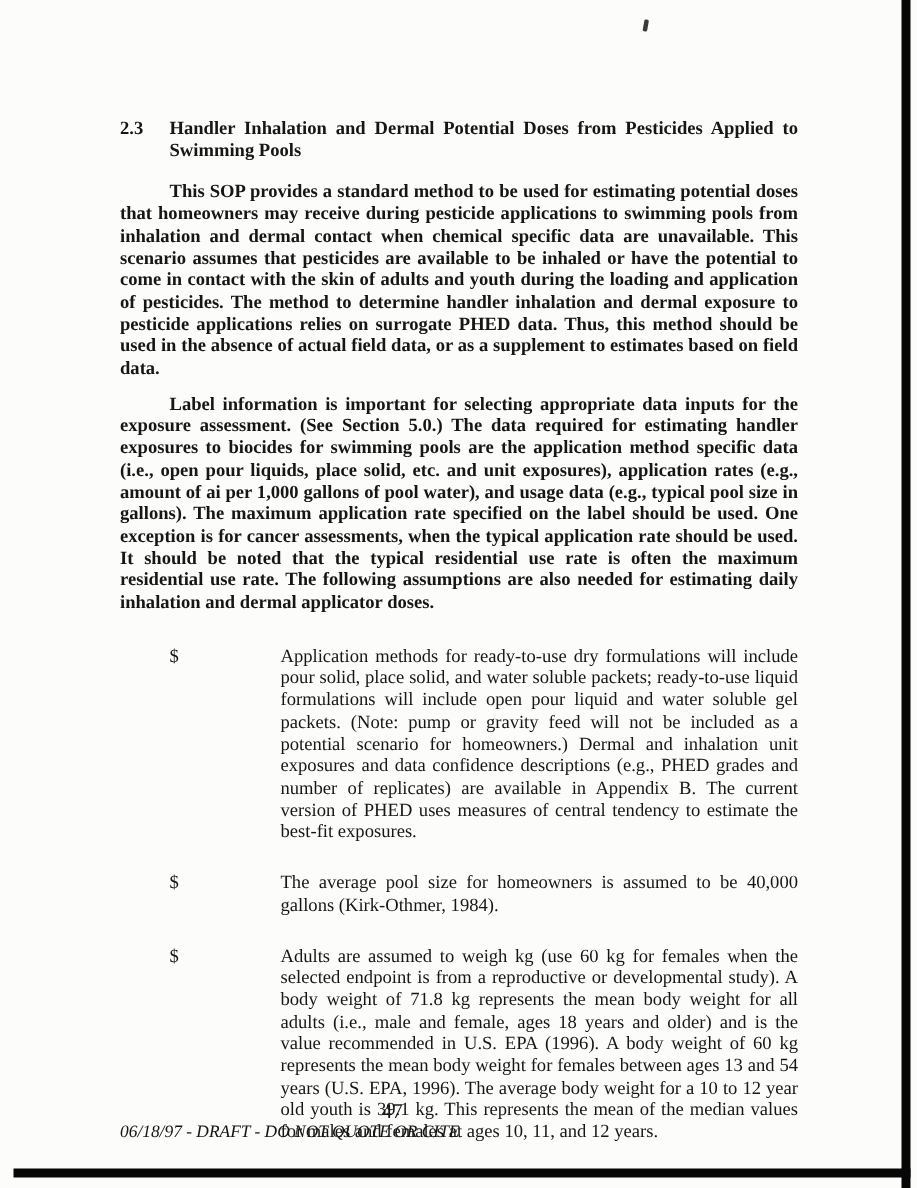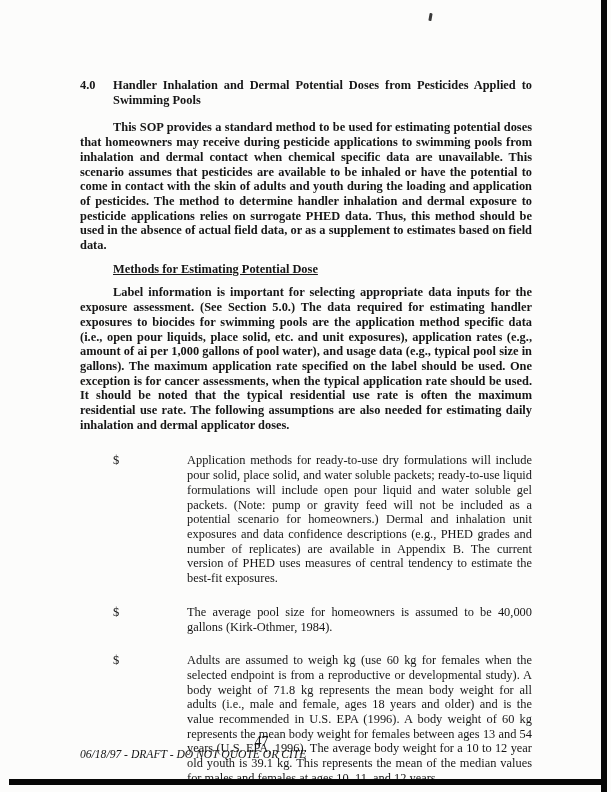--- a/index.html
+++ b/index.html
@@ -92,28 +92,27 @@
     border-radius: 1px;
     transform: rotate(10deg);
   }
 </style>
 </head>
 <body>
 
 <div class="content">
 
   <div class="section-heading">
-    <span class="section-number">4.0</span>
+    <span class="section-number">2.3</span>
     <span class="section-title">Handler Inhalation and Dermal Potential Doses from Pesticides Applied to Swimming Pools</span>
   </div>
 
 
   <p class="para">This SOP provides a standard method to be used for estimating potential doses that homeowners may receive during pesticide applications to swimming pools from inhalation and dermal contact when chemical specific data are unavailable. This scenario assumes that pesticides are available to be inhaled or have the potential to come in contact with the skin of adults and youth during the loading and application of pesticides. The method to determine handler inhalation and dermal exposure to pesticide applications relies on surrogate PHED data. Thus, this method should be used in the absence of actual field data, or as a supplement to estimates based on field data.</p>
 
-  <div class="sub-heading">Methods for Estimating Potential Dose</div>
 
   <p class="para before-bullets">Label information is important for selecting appropriate data inputs for the exposure assessment. (See Section 5.0.) The data required for estimating handler exposures to biocides for swimming pools are the application method specific data (i.e., open pour liquids, place solid, etc. and unit exposures), application rates (e.g., amount of ai per 1,000 gallons of pool water), and usage data (e.g., typical pool size in gallons). The maximum application rate specified on the label should be used. One exception is for cancer assessments, when the typical application rate should be used. It should be noted that the typical residential use rate is often the maximum residential use rate. The following assumptions are also needed for estimating daily inhalation and dermal applicator doses.</p>
 
   <div class="bullet">
     <span class="bullet-marker">$</span>
     <span class="bullet-text">Application methods for ready-to-use dry formulations will include pour solid, place solid, and water soluble packets; ready-to-use liquid formulations will include open pour liquid and water soluble gel packets. (Note: pump or gravity feed will not be included as a potential scenario for homeowners.) Dermal and inhalation unit exposures and data confidence descriptions (e.g., PHED grades and number of replicates) are available in Appendix B. The current version of PHED uses measures of central tendency to estimate the best-fit exposures.</span>
   </div>
 
   <div class="bullet">
     <span class="bullet-marker">$</span>

